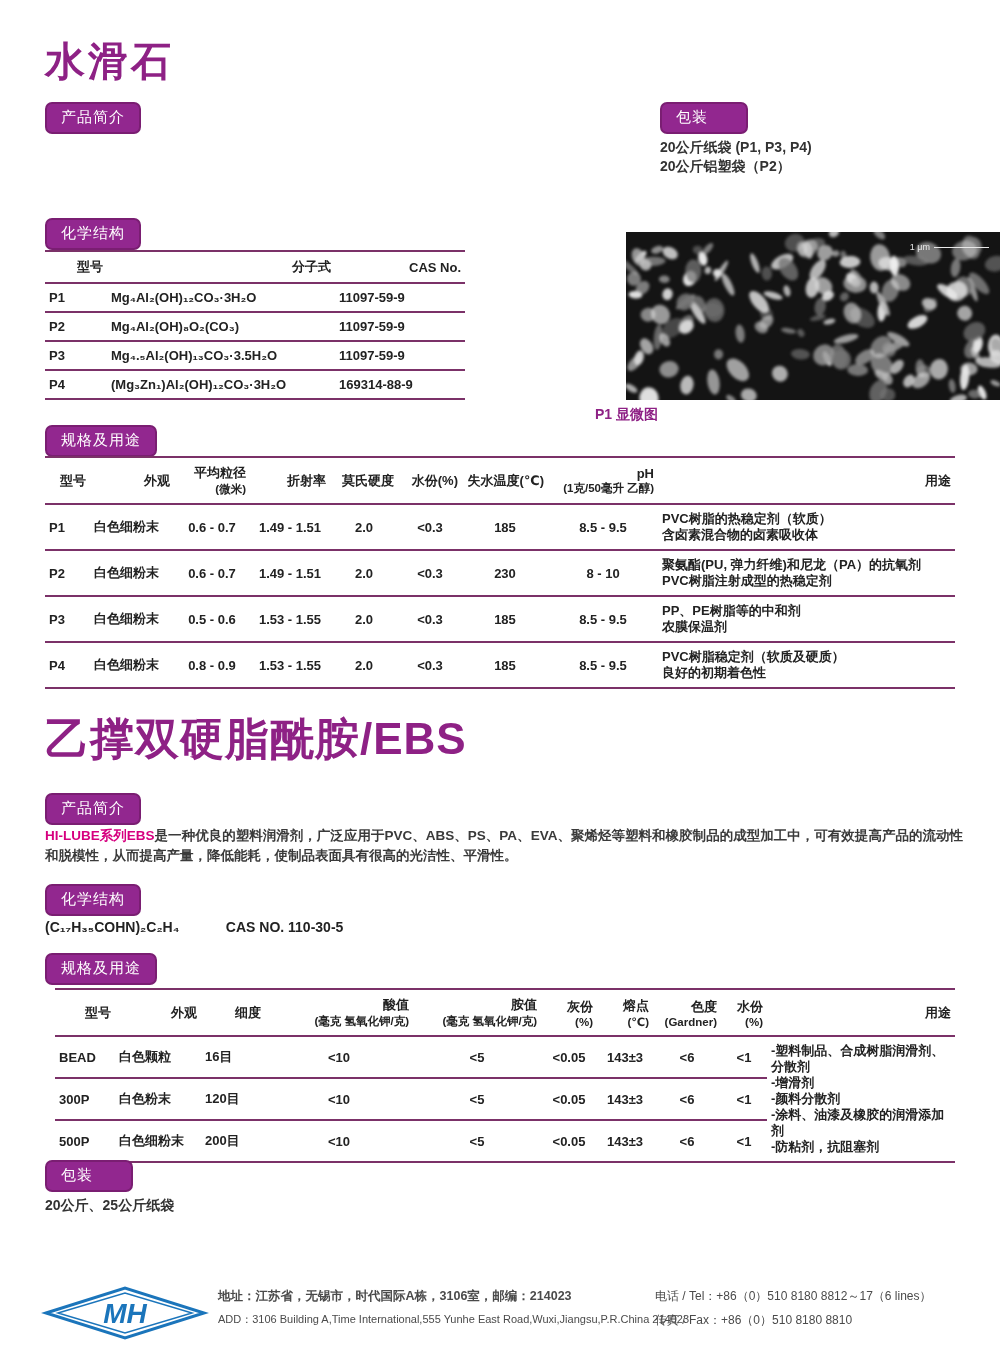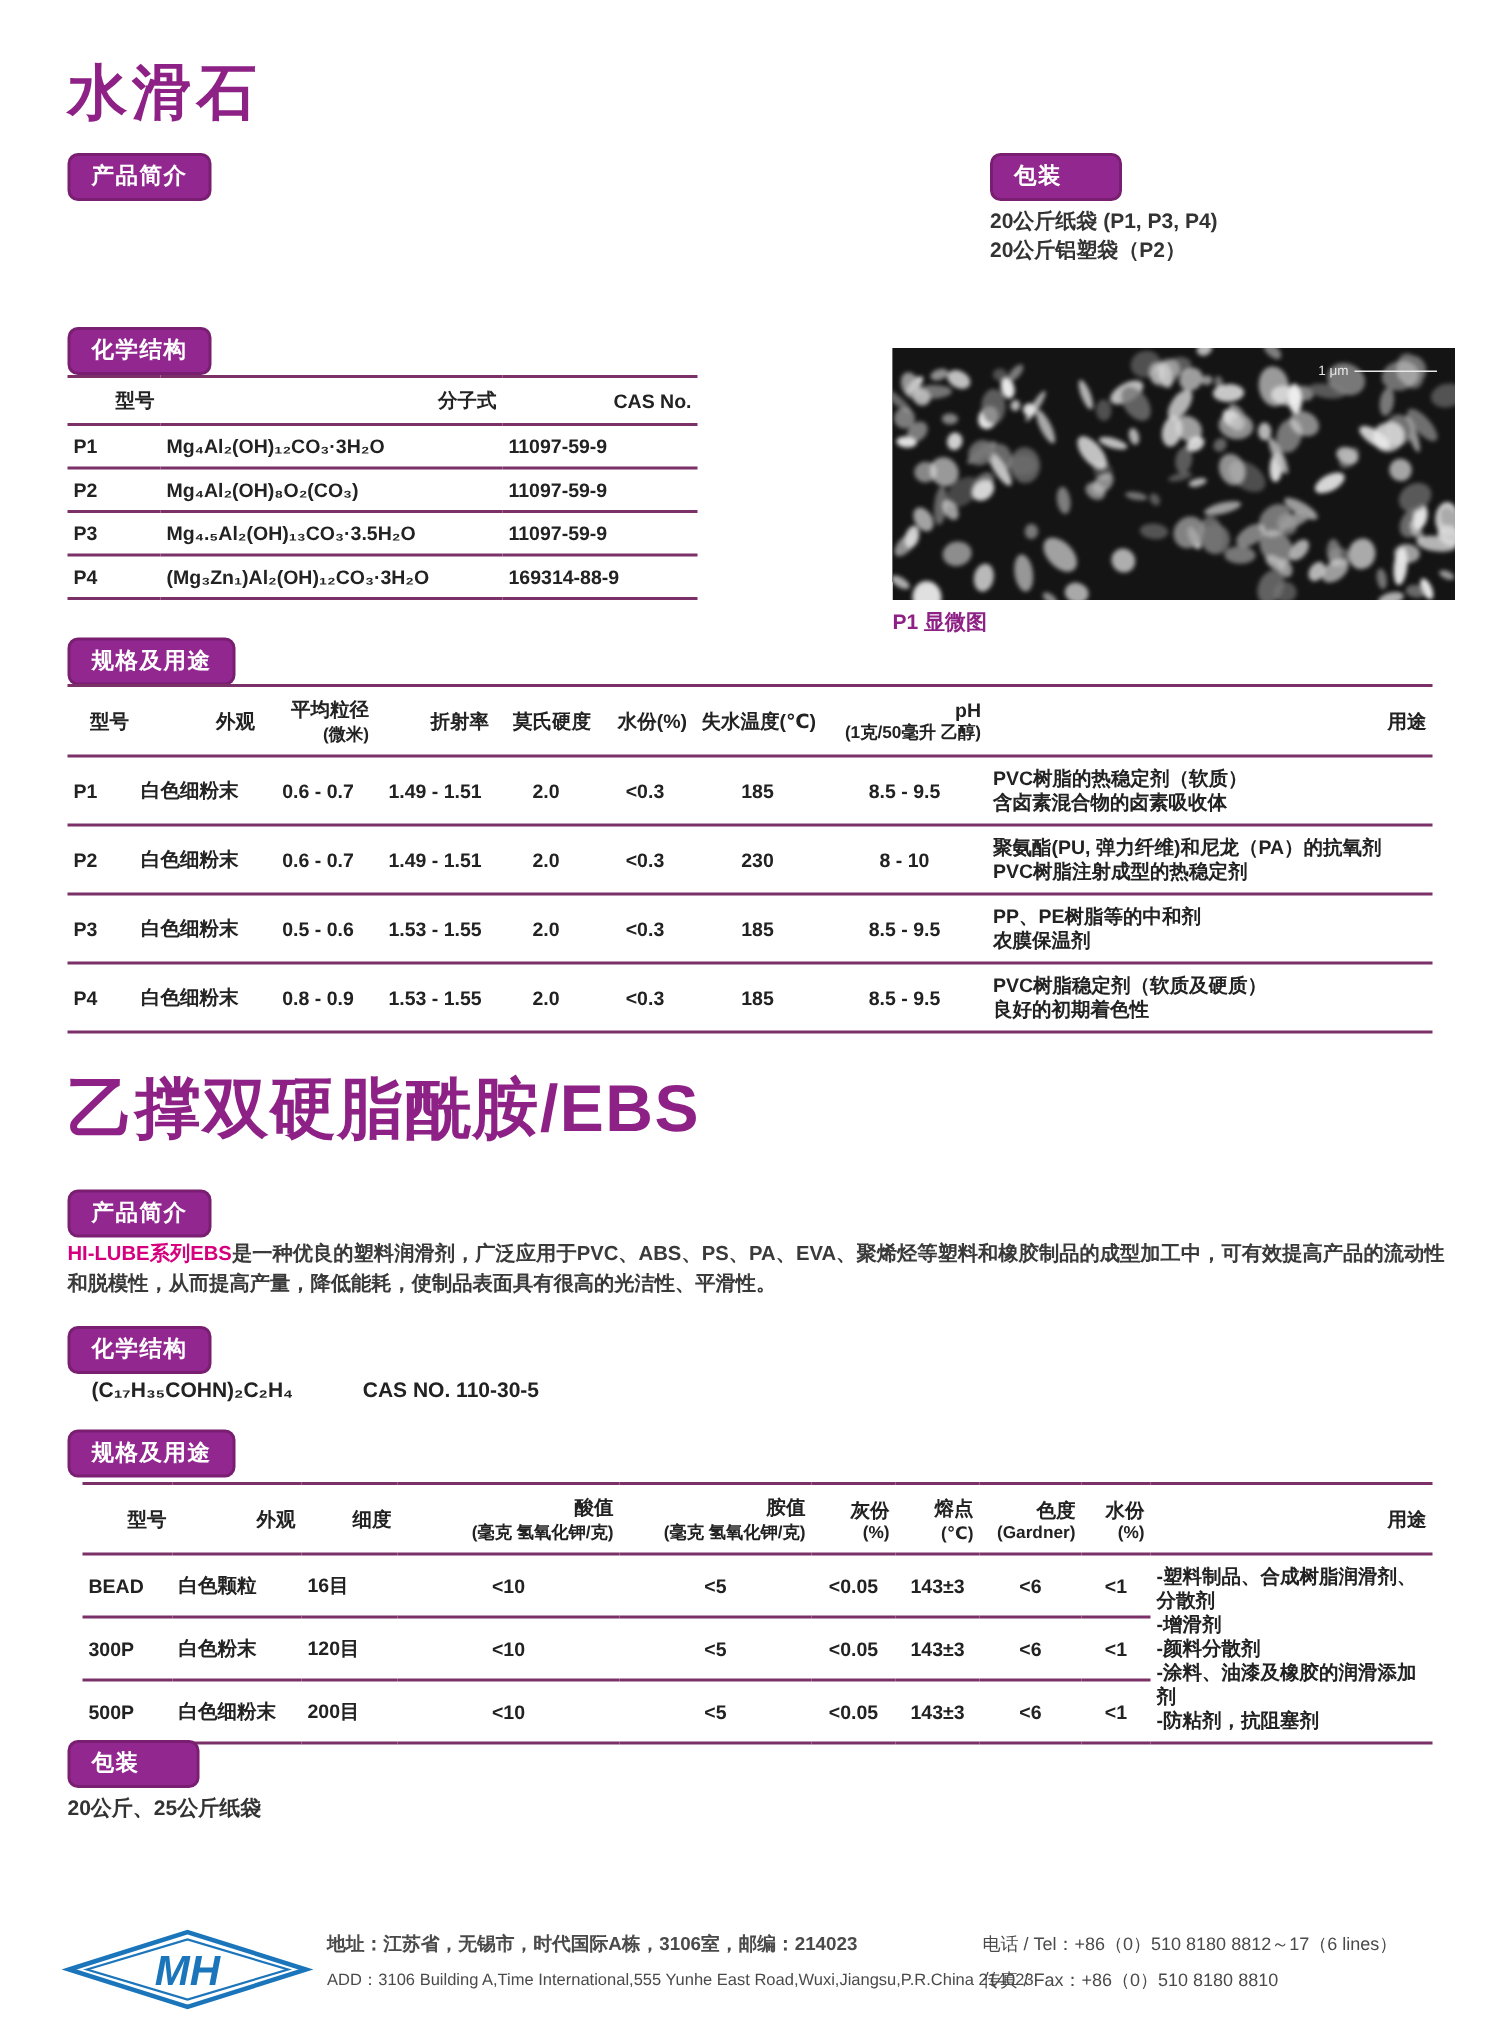--- a/index.html
+++ b/index.html
@@ -1,41 +1,41 @@
 <!DOCTYPE html>
 <html><head>
 <meta charset="utf-8">
 <style>
   html,body{margin:0;padding:0;background:#e9e9e9;}
   #page{position:relative;width:1000px;height:1357px;background:#ffffff;
         font-family:"Liberation Sans","DejaVu Sans",sans-serif;color:#333;overflow:hidden;}
   .abs{position:absolute;}
   .big-title{font-size:40px;font-weight:700;color:#8e2185;letter-spacing:3px;}
-  .badge{display:inline-block;background:#92278f;color:#fff;font-size:15px;font-weight:700;
+  .badge{display:inline-block;background:#92278f;color:#fff;font-size:15px;font-weight:400;
          padding:4px 14px 5px 14px;border-radius:7px;border:2px solid #7a1e72;
          min-width:88px;text-align:left;letter-spacing:1px;box-sizing:border-box;}
   .intro-text{font-size:15px;font-weight:700;color:#3a3a3a;line-height:21px;text-align:justify;}
   table{border-collapse:collapse;table-layout:fixed;}
   .ptable{width:100%;}
   .ptable th,.ptable td{border-top:2px solid #7b3168;border-bottom:2px solid #7b3168;
         font-size:13px;font-weight:700;color:#222;padding:6px 4px;vertical-align:middle;}
   .ptable th{text-align:right;}
   .center{text-align:center;}
   .left{text-align:left;}
   .uses{font-size:12px;line-height:16px;margin-left:15px;}
   .sub-h{font-size:11.5px;font-weight:700;}
   .caption{color:#8e2185;font-weight:700;font-size:14px;text-align:left;}
   .pack-line{font-size:14px;font-weight:700;color:#333;line-height:19px;}
   .pink{color:#d6007f;}
   .footer-text{font-size:12.5px;color:#4a4a4a;font-weight:700;}
   .footer-en{font-size:11px;color:#4a4a4a;font-weight:400;}
   .sem-wrap{background:#141414;}
   .scalebar{position:absolute;top:10px;right:12px;color:#e8e8e8;font-size:9px;display:flex;align-items:center;gap:4px;}
   .scalebar .bar{display:inline-block;width:55px;height:1px;background:#e8e8e8;}
-  .formula{font-size:14px;font-weight:700;color:#222;margin-left:16px;}
+  .formula{font-size:14px;font-weight:700;color:#222;}
 </style>
 </head>
 <body>
 
 <div id="page">
 
   <div class="abs big-title" style="left:45px;top:34px;">水滑石</div>
 
   <div class="abs" style="left:45px;top:102px;">
     <span class="badge">产品简介</span>
@@ -84,21 +84,21 @@
         </tr>
         <tr>
           <td>P4</td>
           <td>(Mg₃Zn₁)Al₂(OH)₁₂CO₃·3H₂O</td>
           <td>169314-88-9</td>
         </tr>
       </tbody>
     </table>
   </div>
 
-  <div class="abs sem-wrap" style="left:595px;top:232px;width:375px;height:156px;">
+  <div class="abs sem-wrap" style="left:626px;top:232px;width:375px;height:156px;">
     <svg id="sem-svg" width="375" height="168" viewBox="0 0 375 168">
       <defs>
           <filter id="semblur">
             <feGaussianBlur stdDeviation="1.4"></feGaussianBlur>
           </filter>
         </defs>
       <rect x="0" y="0" width="375" height="168" fill="#141414"></rect>
       <g id="sem-blobs" filter="url(#semblur)">
           <ellipse cx="212.8" cy="124.4" rx="12.2" ry="7.9" fill="#757575" transform="rotate(81 212.8 124.4)" opacity="0.84"></ellipse>
           <ellipse cx="34.5" cy="82.5" rx="9.2" ry="10.1" fill="#bdbdbd" transform="rotate(140 34.5 82.5)" opacity="0.79"></ellipse>

